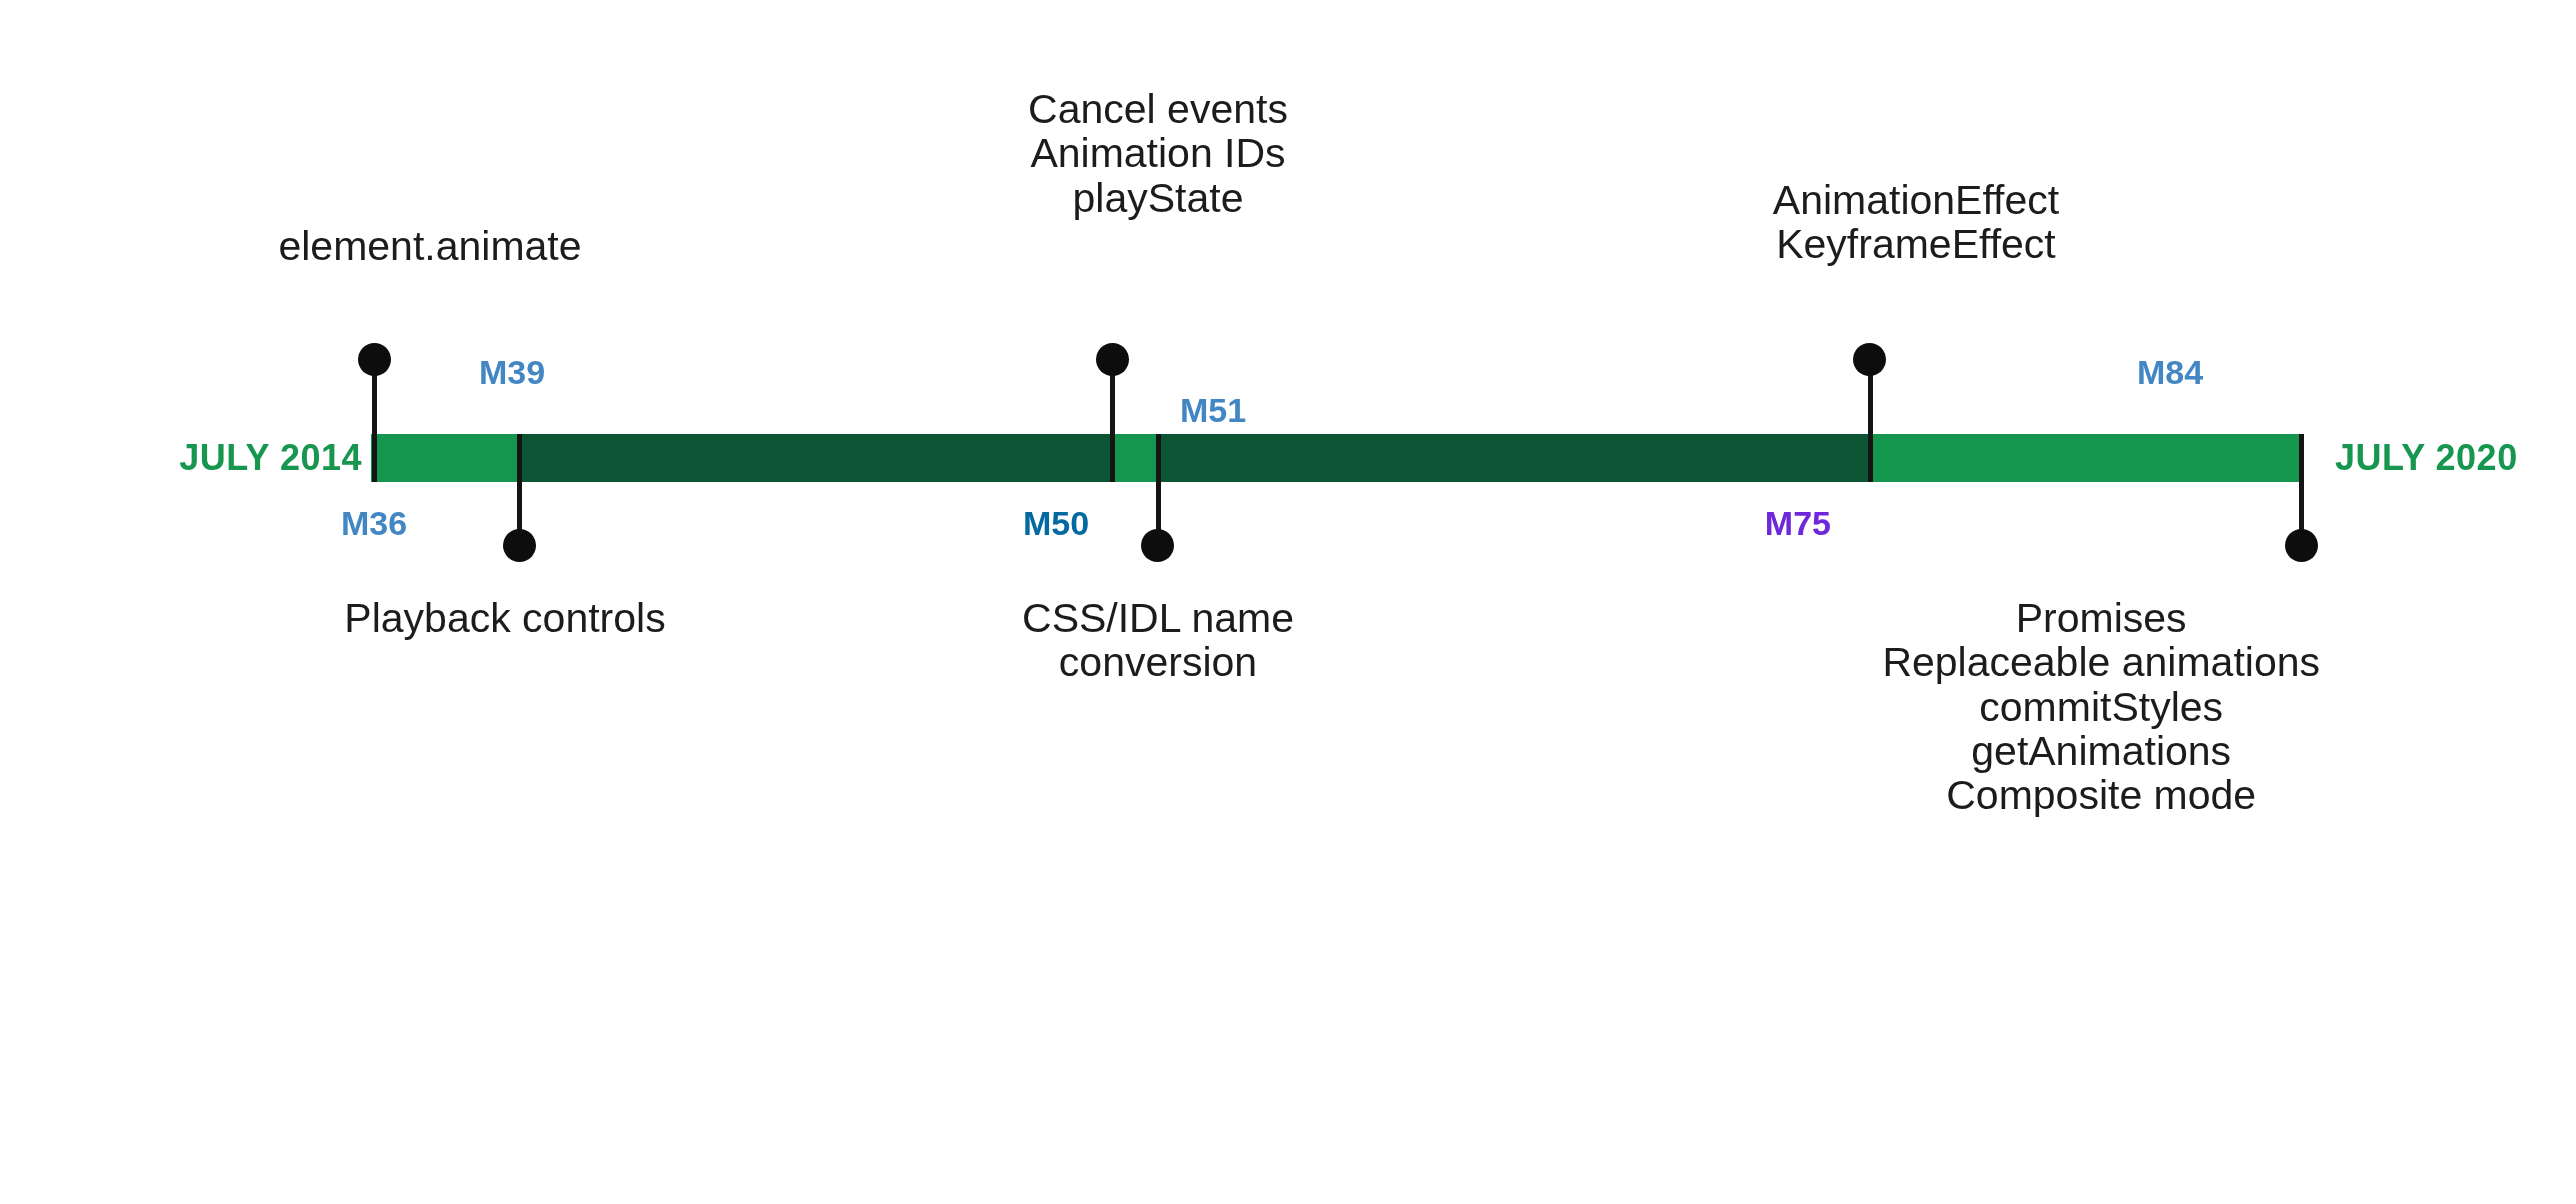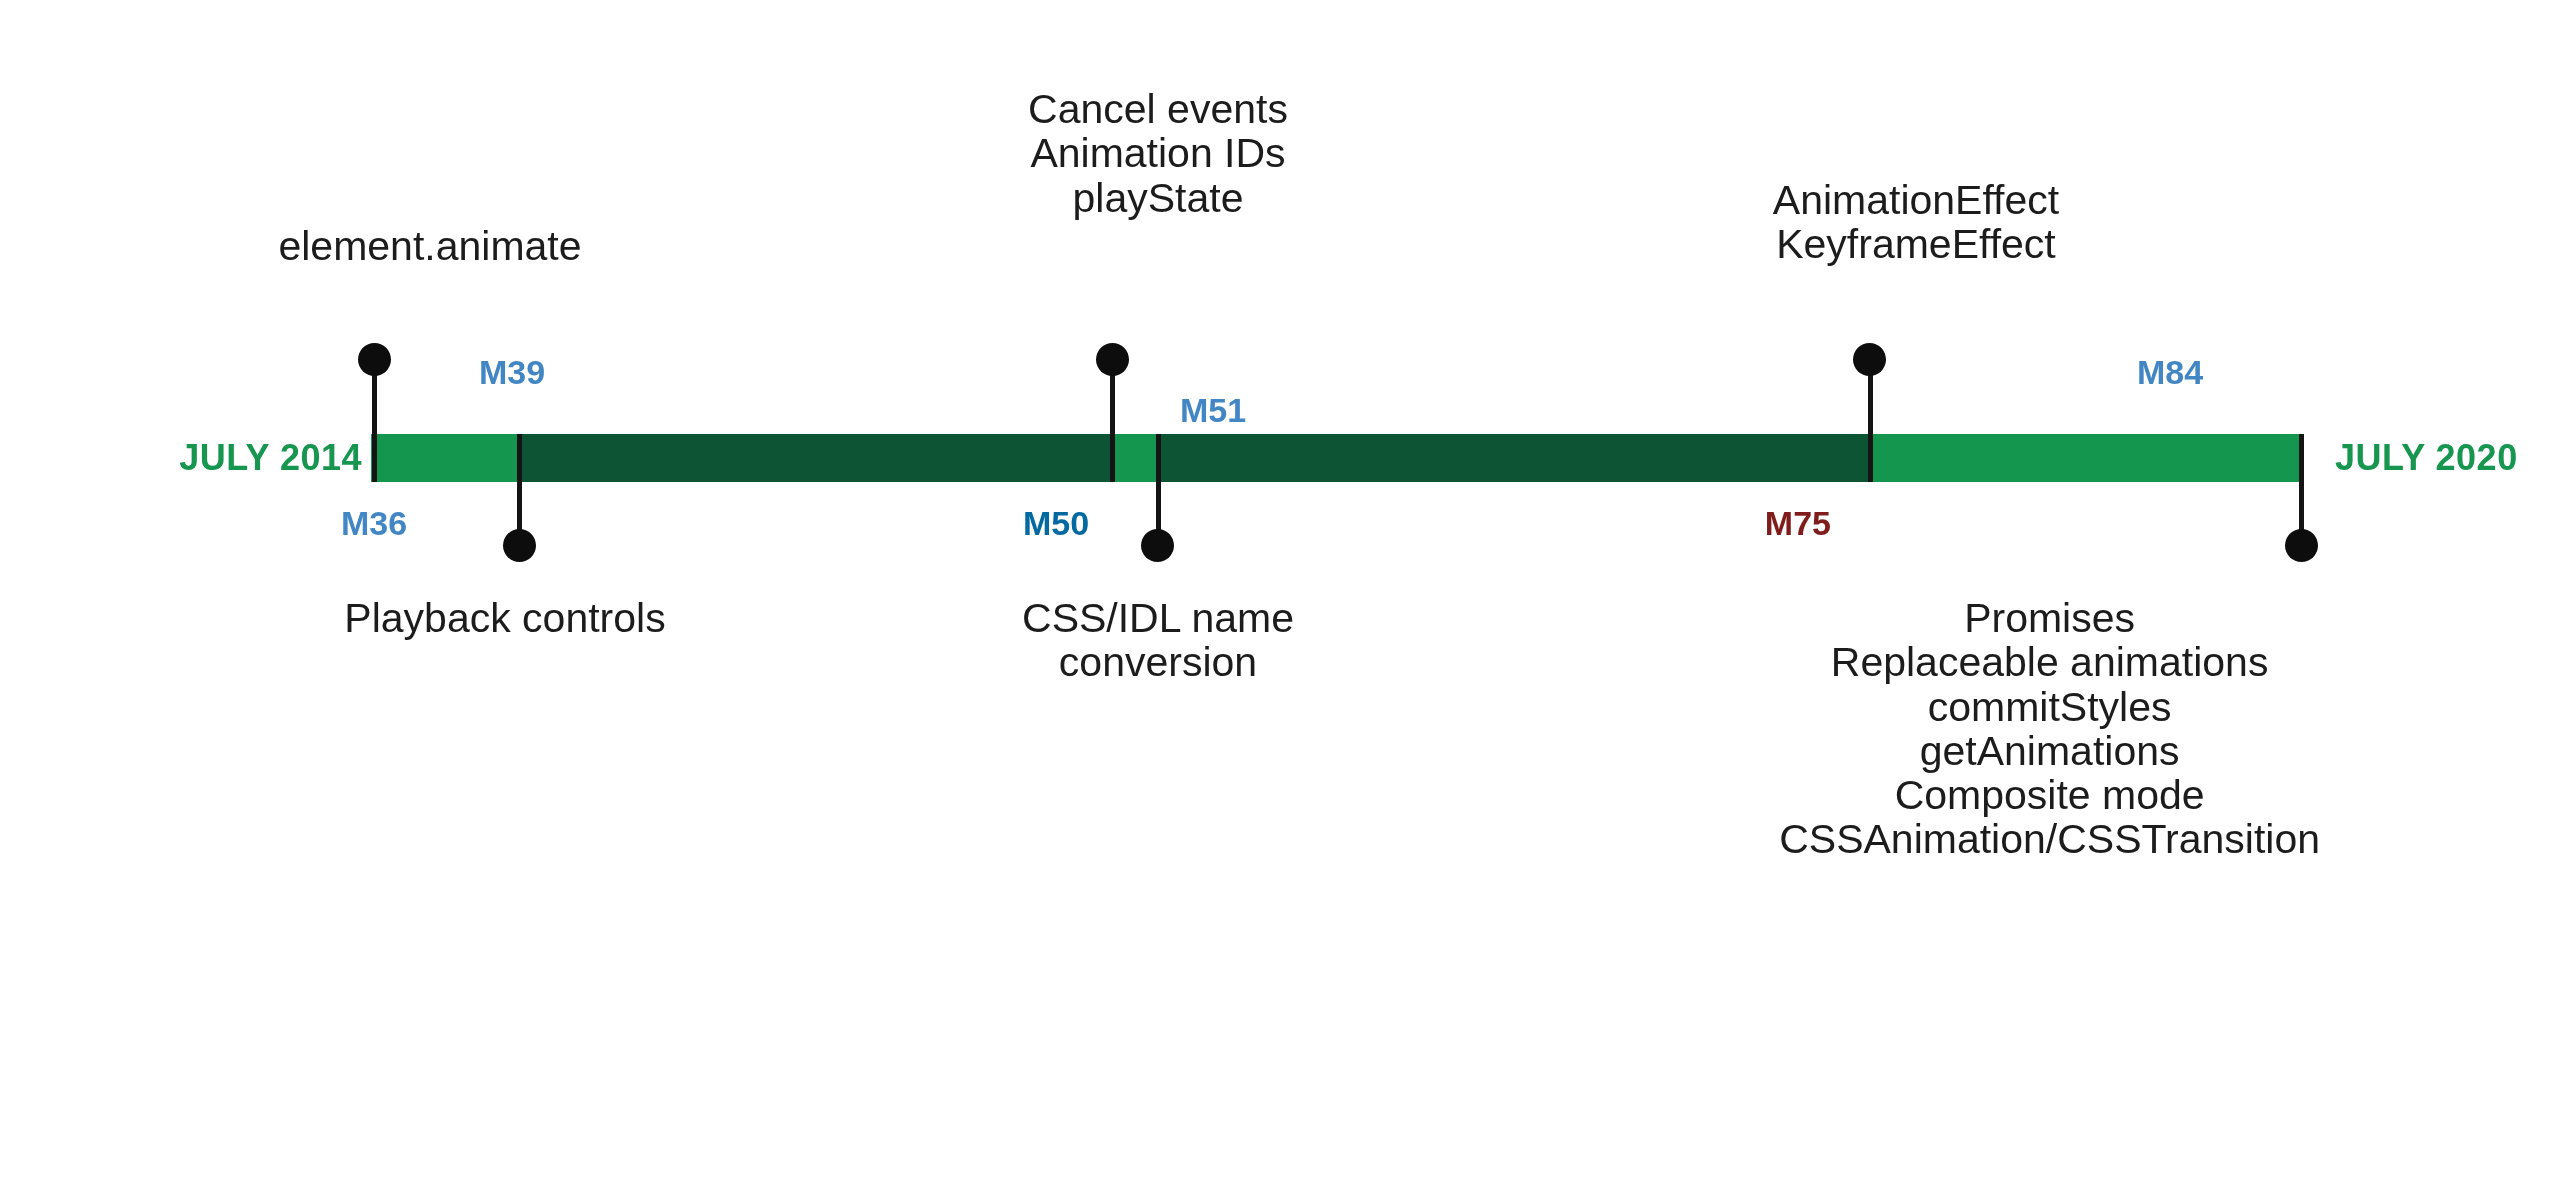--- a/index.html
+++ b/index.html
@@ -133,35 +133,34 @@
     <div class="mlabel" style="left:1023px; top:506px; color:#0369a1;">M50</div>
   </div>
   <div class="features ft-center" style="left:1158px; top:596px;">
     <div>CSS/IDL name</div>
     <div>conversion</div>
   </div>
 
   <div class="marker">
     <div class="stem" style="left:1868px; top:359px; height:123px;"></div>
     <div class="dot" style="left:1853px; top:343px;"></div>
-    <div class="mlabel" style="left:1831px; top:506px; color:#7f1d1d; transform:translateX(-100%);">M75</div>
+    <div class="mlabel" style="left:1831px; top:506px; color:#6d28d9; transform:translateX(-100%);">M75</div>
   </div>
   <div class="features ft-center" style="left:1916px; top:178px;">
     <div>AnimationEffect</div>
     <div>KeyframeEffect</div>
   </div>
 
   <div class="marker">
     <div class="stem" style="left:2299px; top:434px; height:111px;"></div>
     <div class="dot" style="left:2285px; top:529px;"></div>
     <div class="mlabel" style="left:2137px; top:355px; color:#4287C4;">M84</div>
   </div>
   <div class="features ft-right" style="right:256px; top:596px;">
     <div>Promises</div>
     <div>Replaceable animations</div>
     <div>commitStyles</div>
     <div>getAnimations</div>
     <div>Composite mode</div>
-    <div>CSSAnimation/CSSTransition</div>
   </div>
 
 </div>
 
 
 </body></html>

